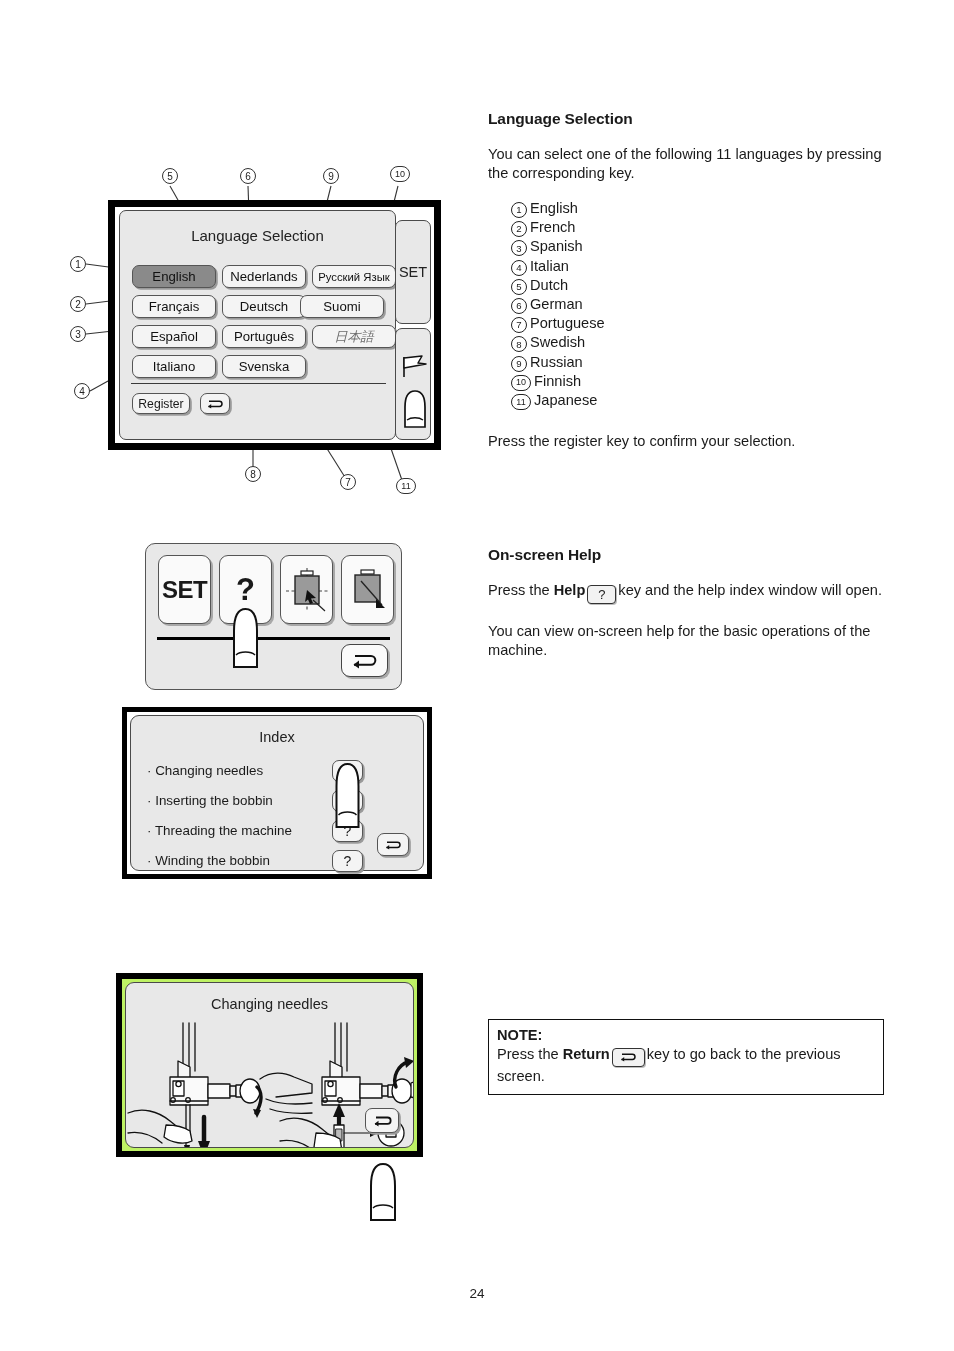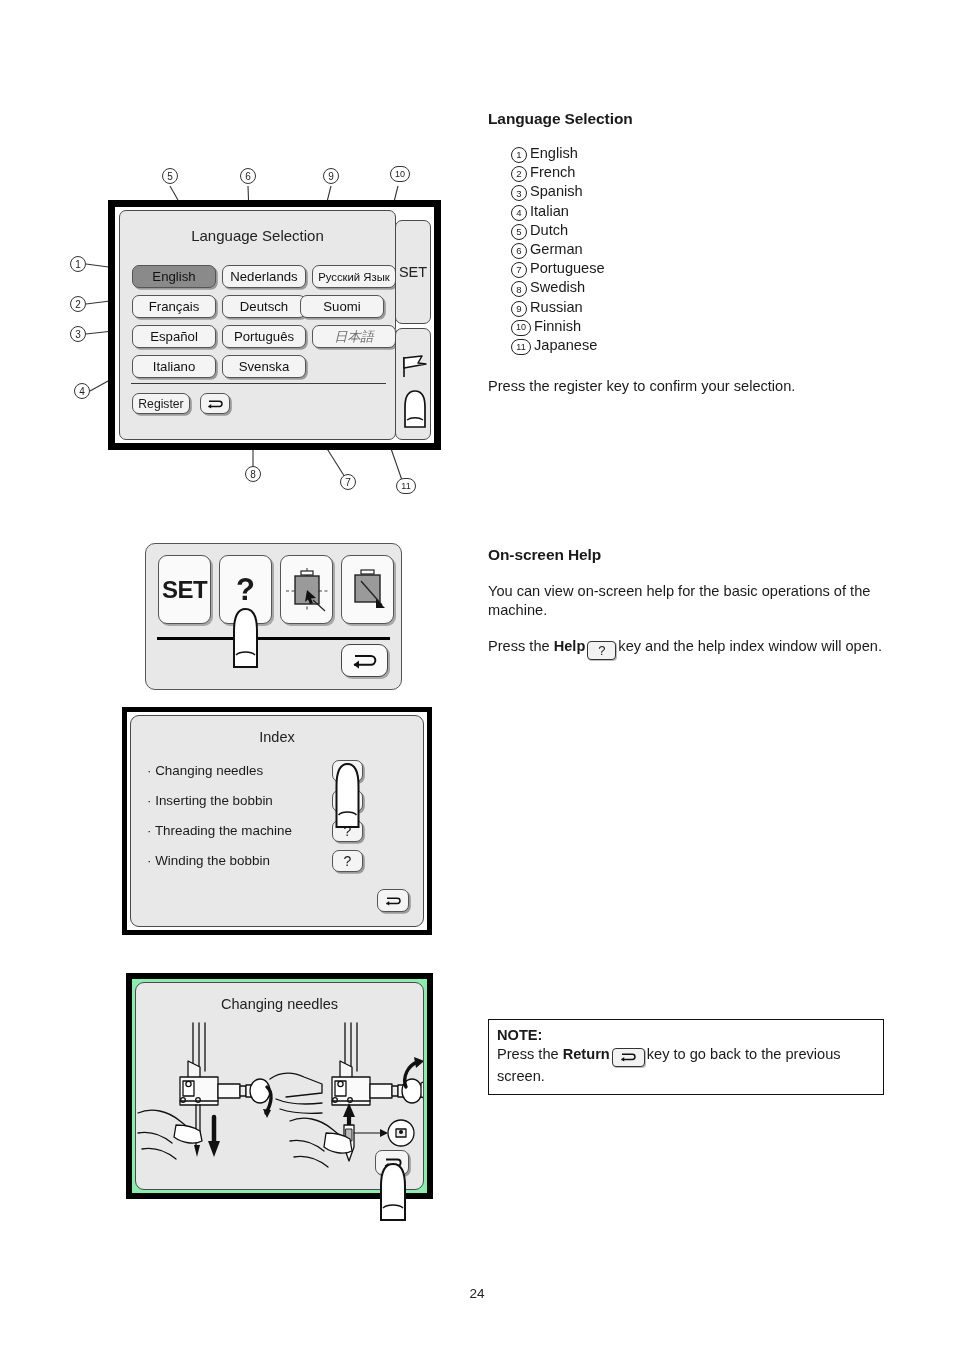--- a/index.html
+++ b/index.html
@@ -171,59 +171,60 @@
   }
   .kb-ret {
     position: absolute; right: 13px; top: 100px; width: 47px; height: 33px;
     background: #fafafa; border: 1.4px solid #444; border-radius: 9px;
     box-shadow: 2px 2px 0 #a8a8a8; box-sizing: border-box;
     display: flex; align-items: center; justify-content: center;
   }
 
   
   #fig-index {
-    left: 122px; top: 707px; width: 310px; height: 228px;
+    left: 122px; top: 707px; width: 310px; height: 172px;
     border: 5px solid #000; box-sizing: border-box; background:#fff;
   }
   #fig-index .screen {
     position: absolute; inset: 3px;
     background: #e8e8e8; border: 1.2px solid #4a4a4a; border-radius: 9px;
   }
   .idx-row {
     position: absolute; left: 16px; font-size: 13.4px; color: #1a1a1a;
   }
   .idx-q {
     position: absolute; left: 201px;
     width: 31px; height: 22px;
     background: #f4f4f4; border: 1.2px solid #555; border-radius: 7px;
     box-shadow: 1.8px 1.8px 0 #9a9a9a; box-sizing: border-box;
     display: flex; align-items: center; justify-content: center;
     font-size: 14px;
   }
 
   
   #fig-needle {
-    left: 126px; top: 973px; width: 307px; height: 226px;
-    border: 6px solid #000; box-sizing: border-box; background: #86efac;
+    left: 116px; top: 973px; width: 307px; height: 184px;
+    border: 6px solid #000; box-sizing: border-box; background: #bef264;
   }
   #fig-needle .screen {
     position: absolute; inset: 3px;
     background: #e8e8e8; border: 1.2px solid #4a4a4a; border-radius: 9px;
     overflow: hidden;
   }
 
   .fingertip { position: absolute; pointer-events: none; }
 </style>
 </head>
 <body>
 
 <div class="page">
 
   <div class="rcol" style="top:110px;">
     <div class="h-sec">Language Selection</div>
+    <div class="body-txt" style="margin-top:17px;width:396px;">You can select one of the following 11 languages by pressing the corresponding key.</div>
     <ul class="numlist" id="lang-item-list" style="margin-top:16px;margin-left:23px;">
         <li>
           <span class="cnum">1</span>
           <span>English</span>
         </li>
         <li>
           <span class="cnum">2</span>
           <span>French</span>
         </li>
         <li>
@@ -261,25 +262,25 @@
         <li>
           <span class="cnum wide">11</span>
           <span>Japanese</span>
         </li>
       </ul>
     <div class="body-txt" style="margin-top:22px;">Press the register key to confirm your selection.</div>
   </div>
 
   <div class="rcol" style="top:546px;">
     <div class="h-sec">On-screen Help</div>
-    <div class="body-txt" style="margin-top:18px;width:396px;">You can view on-screen help for the basic operations of the machine.</div>
     <div class="body-txt" style="margin-top:17px;width:400px;">
       <span>Press the</span>
       <b>Help</b><span class="keychip">?</span><span>key and the help index window will open.</span>
     </div>
+    <div class="body-txt" style="margin-top:18px;width:396px;">You can view on-screen help for the basic operations of the machine.</div>
   </div>
 
   <div class="rcol" style="top:991px;width:396px;">
     <div class="notebox" style="margin-top:28px;">
       <b>NOTE:</b><br>
       <span>Press the</span>
       <b>Return</b><span class="keychip ret">
         <svg width="18" height="12" viewBox="0 0 18 12" aria-hidden="true">
           <path d="M3 3.2 H13.4 A2.6 2.6 0 0 1 13.4 8.4 H2.4" fill="none" stroke="#111" stroke-width="1.5"></path>
           <path d="M5.2 6.1 L2.2 8.4 L5.2 10.5 Z" fill="#111"></path>

